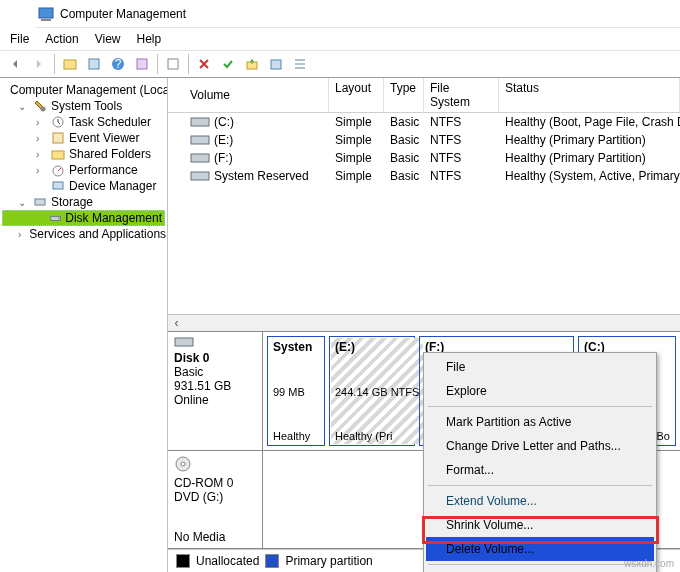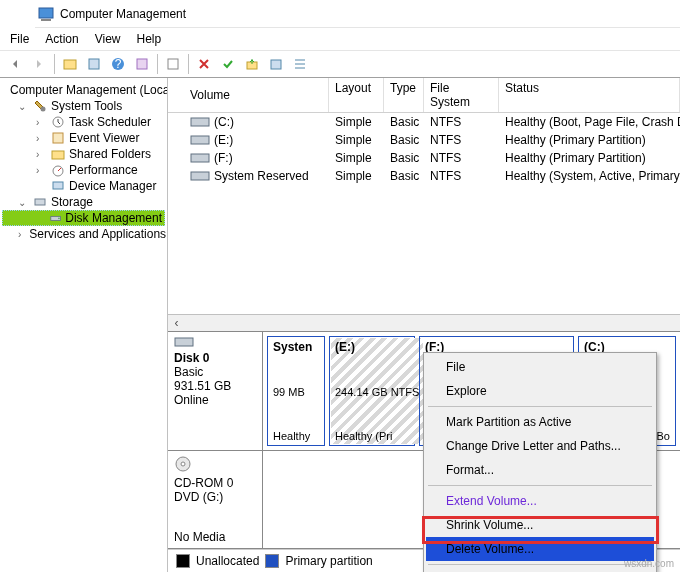--- a/index.html
+++ b/index.html
@@ -40,21 +40,21 @@
     .part { border: 1px solid #2050c0; padding: 1px; display:flex; flex-direction:row; }
     .part .pbar { height: 3px; background: #2050c0; }
     .part .pbody { padding: 2px 4px; flex:1; }
     .part.hatched .pbody { background: repeating-linear-gradient(135deg, #fff, #fff 4px, #d8d8d8 4px, #d8d8d8 8px); }
     .part .pname { font-weight: bold; }
     .part .psub { font-size: 11px; white-space: nowrap; overflow:hidden;margin-top:32px; }
     .legend-row { display:flex; align-items:center; gap:6px; padding: 4px 8px; border-top:1px solid #ccc; }
     .legend-box { width:14px; height:14px; border:1px solid #888; background:#000; }
     .ctxmenu { position:absolute; left:423px; top:352px; width:234px; background:#f0f0f0; border:1px solid #a0a0a0; box-shadow: 2px 2px 4px rgba(0,0,0,0.3); padding: 2px; }
     .ctxmenu .mi { padding: 5px 20px; cursor: default; }
-    .ctxmenu .mi.disabled { color: #6d28d9; }
+    .ctxmenu .mi.disabled { color: #0c4a6e; }
     .ctxmenu .mi.selected { background: #1d4ed8; }
     .ctxmenu .msep { height:1px; background:#c0c0c0; margin: 3px 2px; }
     .redbox { position:absolute; left:422px; top:516px; width:237px; height:28px; border:3px solid #e03030; pointer-events:none; }
     .watermark { position:absolute; right:6px; bottom:3px; font-size:10px; color:#aaa; }
     .disk-ic { width:20px; height:12px; }
     .cd-ic { width:18px; height:18px; }
   </style>
 </head>
 <body>
 

